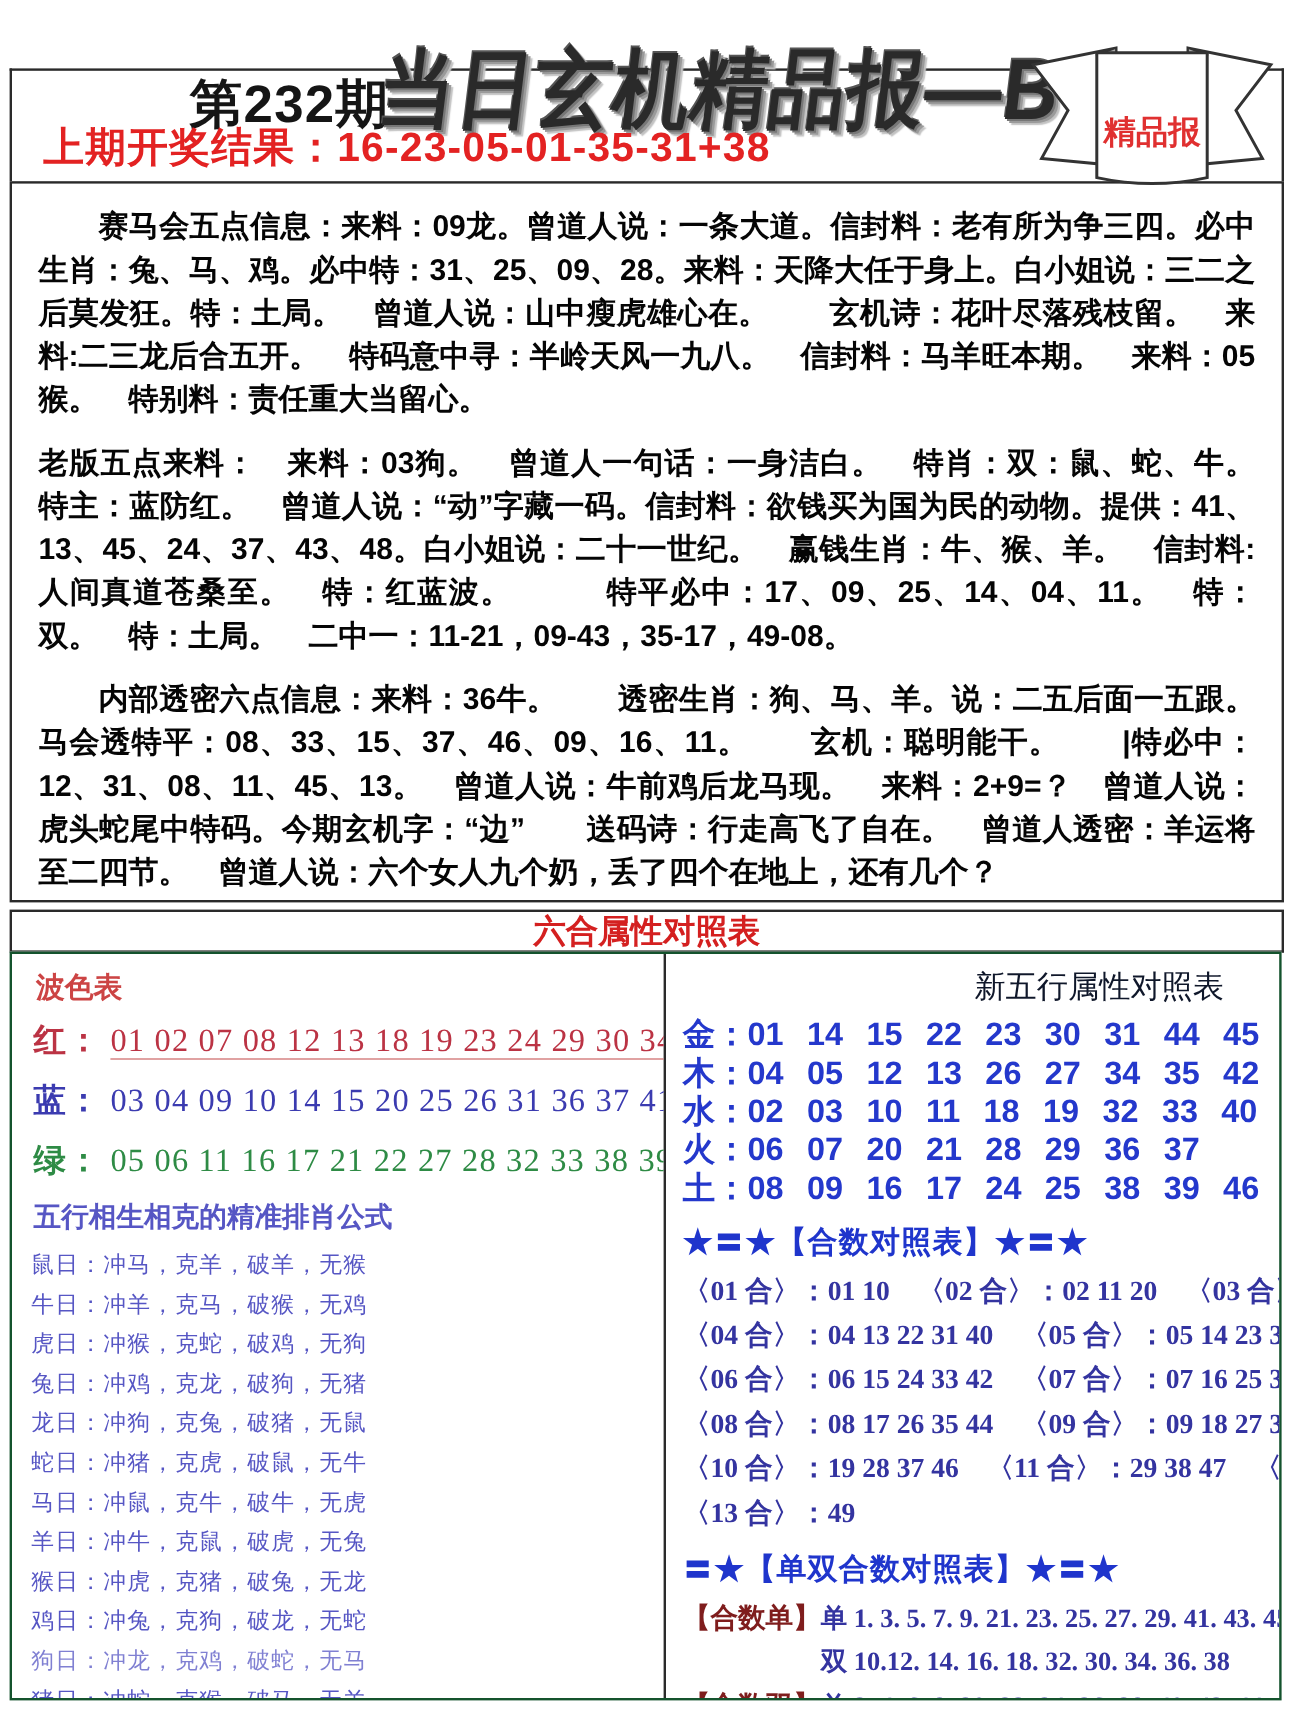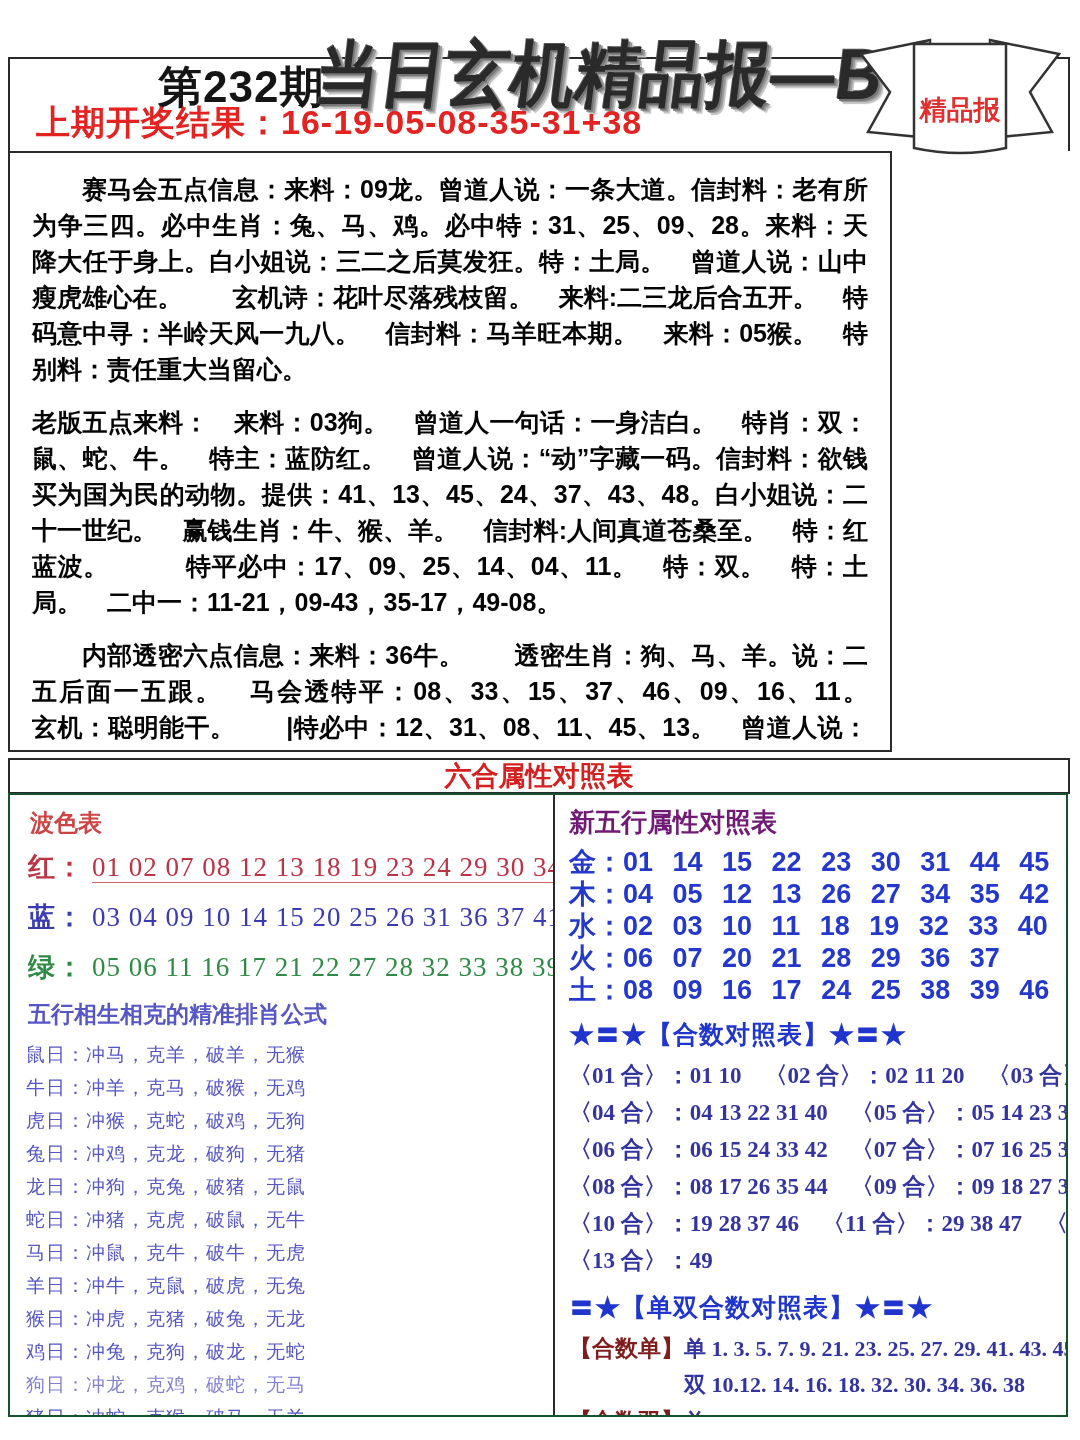--- a/index.html
+++ b/index.html
@@ -24,21 +24,21 @@
     position:absolute; left:36px; top:100px;
     font-size:34px; font-weight:bold; color:#e32222; white-space:nowrap; letter-spacing:1px;
   }
   .header-box {
     position:absolute; left:8px; top:57px; width:1062px; height:94px;
     border:2px solid #2a2a2a; border-bottom:none;
   }
   .ribbon { position:absolute; left:856px; top:16px; width:208px; height:142px; z-index:6; }
   
   .paras-box {
-    position:absolute; left:8px; top:151px; width:884px; height:601px;
+    position:absolute; left:8px; top:151px; width:1062px; height:601px;
     border:2px solid #2a2a2a; padding:18px 22px 0 22px; overflow:hidden; background:#fff;
   }
   .tip-para {
     margin:0 0 17px 0; font-size:25px; line-height:36px; font-weight:bold;
     color:#050505; text-align:justify;
   }
   .tip-para.indent { text-indent:2em; }
   
   .band {
     position:absolute; left:8px; top:758px; width:1062px; height:36px;
@@ -58,21 +58,21 @@
     letter-spacing:1px; white-space:nowrap;
   }
   .color-row .lbl { font-weight:bold; margin-right:8px; }
   .row-red   { color:#bb3344; }
   .row-red .nums { border-bottom:1px solid #cc6666; }
   .row-blue  { color:#3b3bb0; }
   .row-green { color:#2e8b45; }
   .formula-title { color:#5656c4; font-size:23px; font-weight:bold; margin:10px 0 8px 2px; }
   .zodiac-line { color:#5656c4; font-size:19px; font-weight:normal; line-height:33px; white-space:nowrap; letter-spacing:1px; }
   .zodiac-line.faded { opacity:0.75; }
-  .wuxing-title { color:#701a75; font-size:26px; font-weight:bold; text-align:left; margin:4px 40px 6px 0; }
+  .wuxing-title { color:#0f172a; font-size:26px; font-weight:normal; text-align:right; margin:4px 40px 6px 0; }
   .wuxing-row { color:#2438cc; font-size:27px; font-weight:bold; line-height:32px; white-space:nowrap; }
   .wuxing-row .nums { word-spacing:12px;margin-top:20px; }
   .sub-header { color:#1f35cc; font-size:25px; font-weight:bold; margin:12px 0 6px 0; letter-spacing:1px; }
   .hesu-line {
     color:#3434a0; font-family:"Liberation Serif", serif; font-size:23px;
     line-height:37px; white-space:nowrap; font-weight:bold;
   }
   .dan-line {
     color:#3434a0; font-family:"Liberation Serif", serif; font-size:22px;
     line-height:36px; white-space:nowrap; font-weight:bold;
@@ -81,21 +81,21 @@
   .dan-line.cont { padding-left:115px; }
 </style>
 </head>
 <body>
 
 <div id="page">
 
   <div class="header-box"></div>
   <div class="issue">第232期</div>
   <div class="logo3d">当日玄机精品报—B</div>
-  <div class="result-line"><span>上期开奖结果：</span><span>16-19-05-08-35-31+38</span></div>
+  <div class="result-line"><span>上期开奖结果：</span><span>16-23-05-01-35-31+38</span></div>
 
   <div class="ribbon">
     <svg width="208" height="142" viewBox="0 0 208 142">
       <polygon points="5,38 74,24 74,122 12,116 34,76" fill="#ffffff" stroke="#333333" stroke-width="2.5"></polygon>
       <polygon points="203,38 134,24 134,122 196,116 174,76" fill="#ffffff" stroke="#333333" stroke-width="2.5"></polygon>
       <polygon points="58,30 74,24 74,48" fill="#a8a8a8" stroke="#333333" stroke-width="1.5"></polygon>
       <polygon points="150,30 134,24 134,48" fill="#a8a8a8" stroke="#333333" stroke-width="1.5"></polygon>
       <path d="M58,28 L150,28 L150,132 Q104,142 58,132 Z" fill="#ffffff" stroke="#333333" stroke-width="2.5"></path>
       <text x="104" y="103" text-anchor="middle" font-size="27" font-weight="bold" fill="#e03030">精品报</text>
     </svg>

